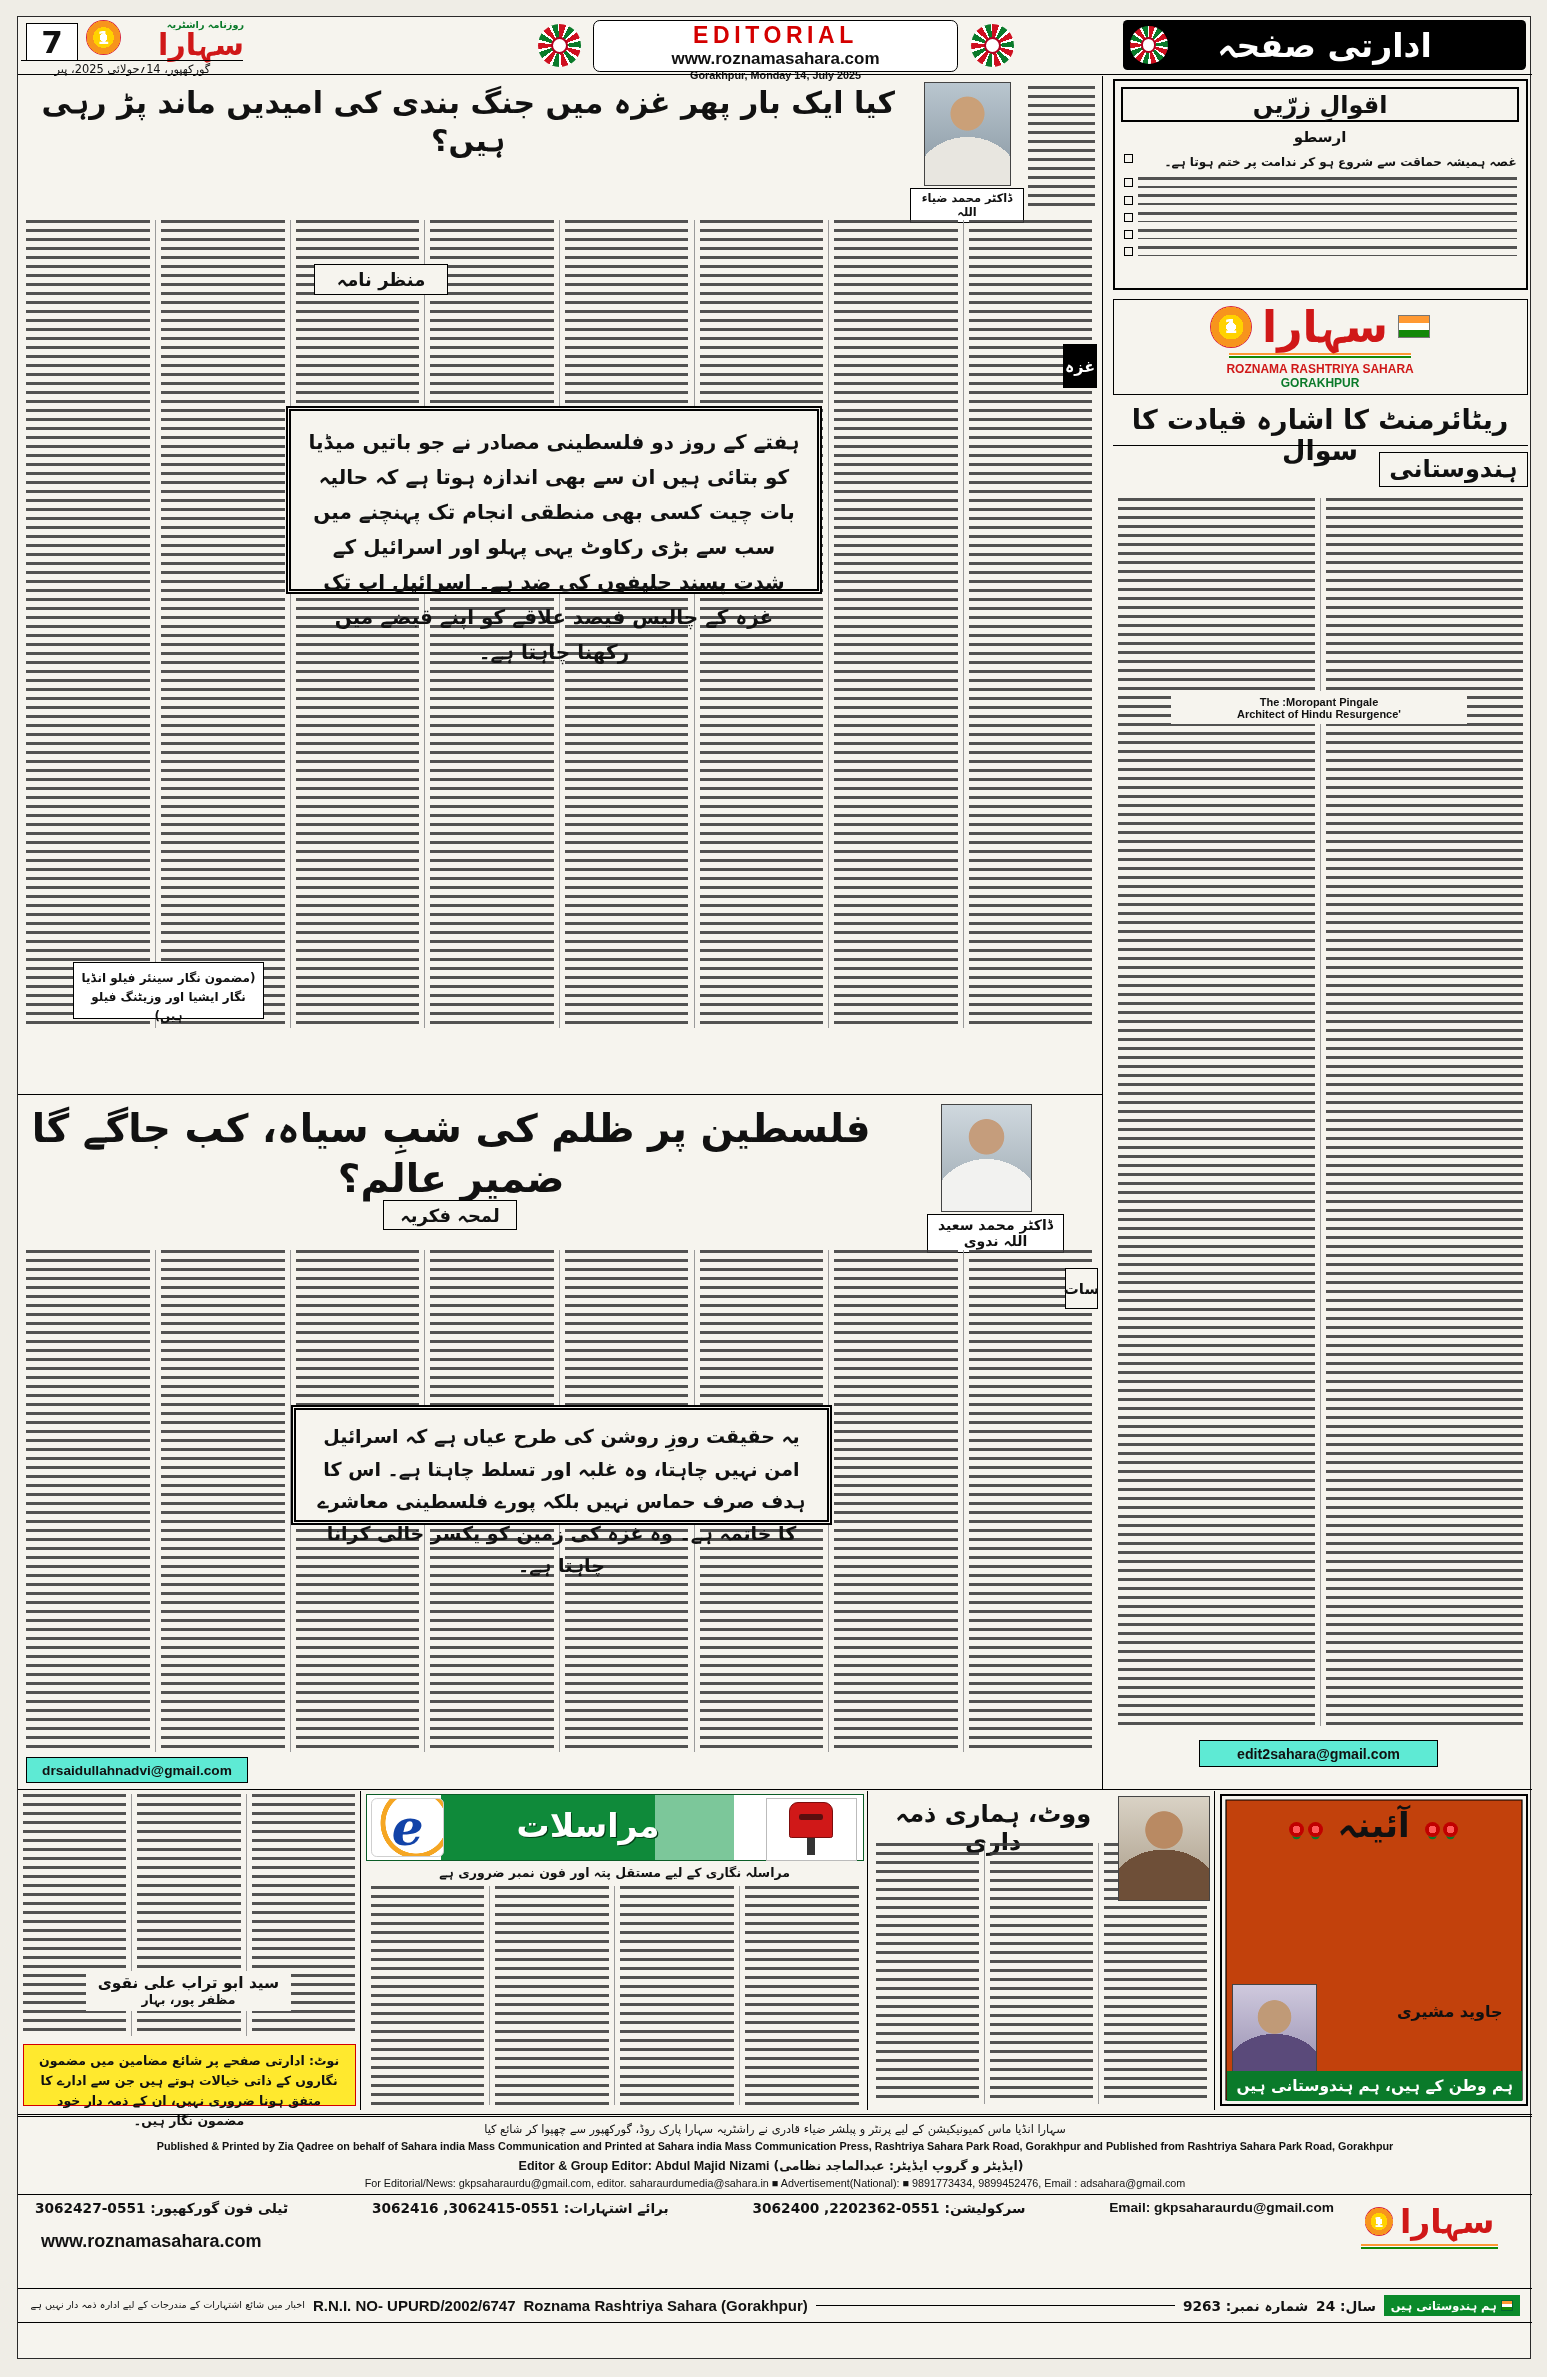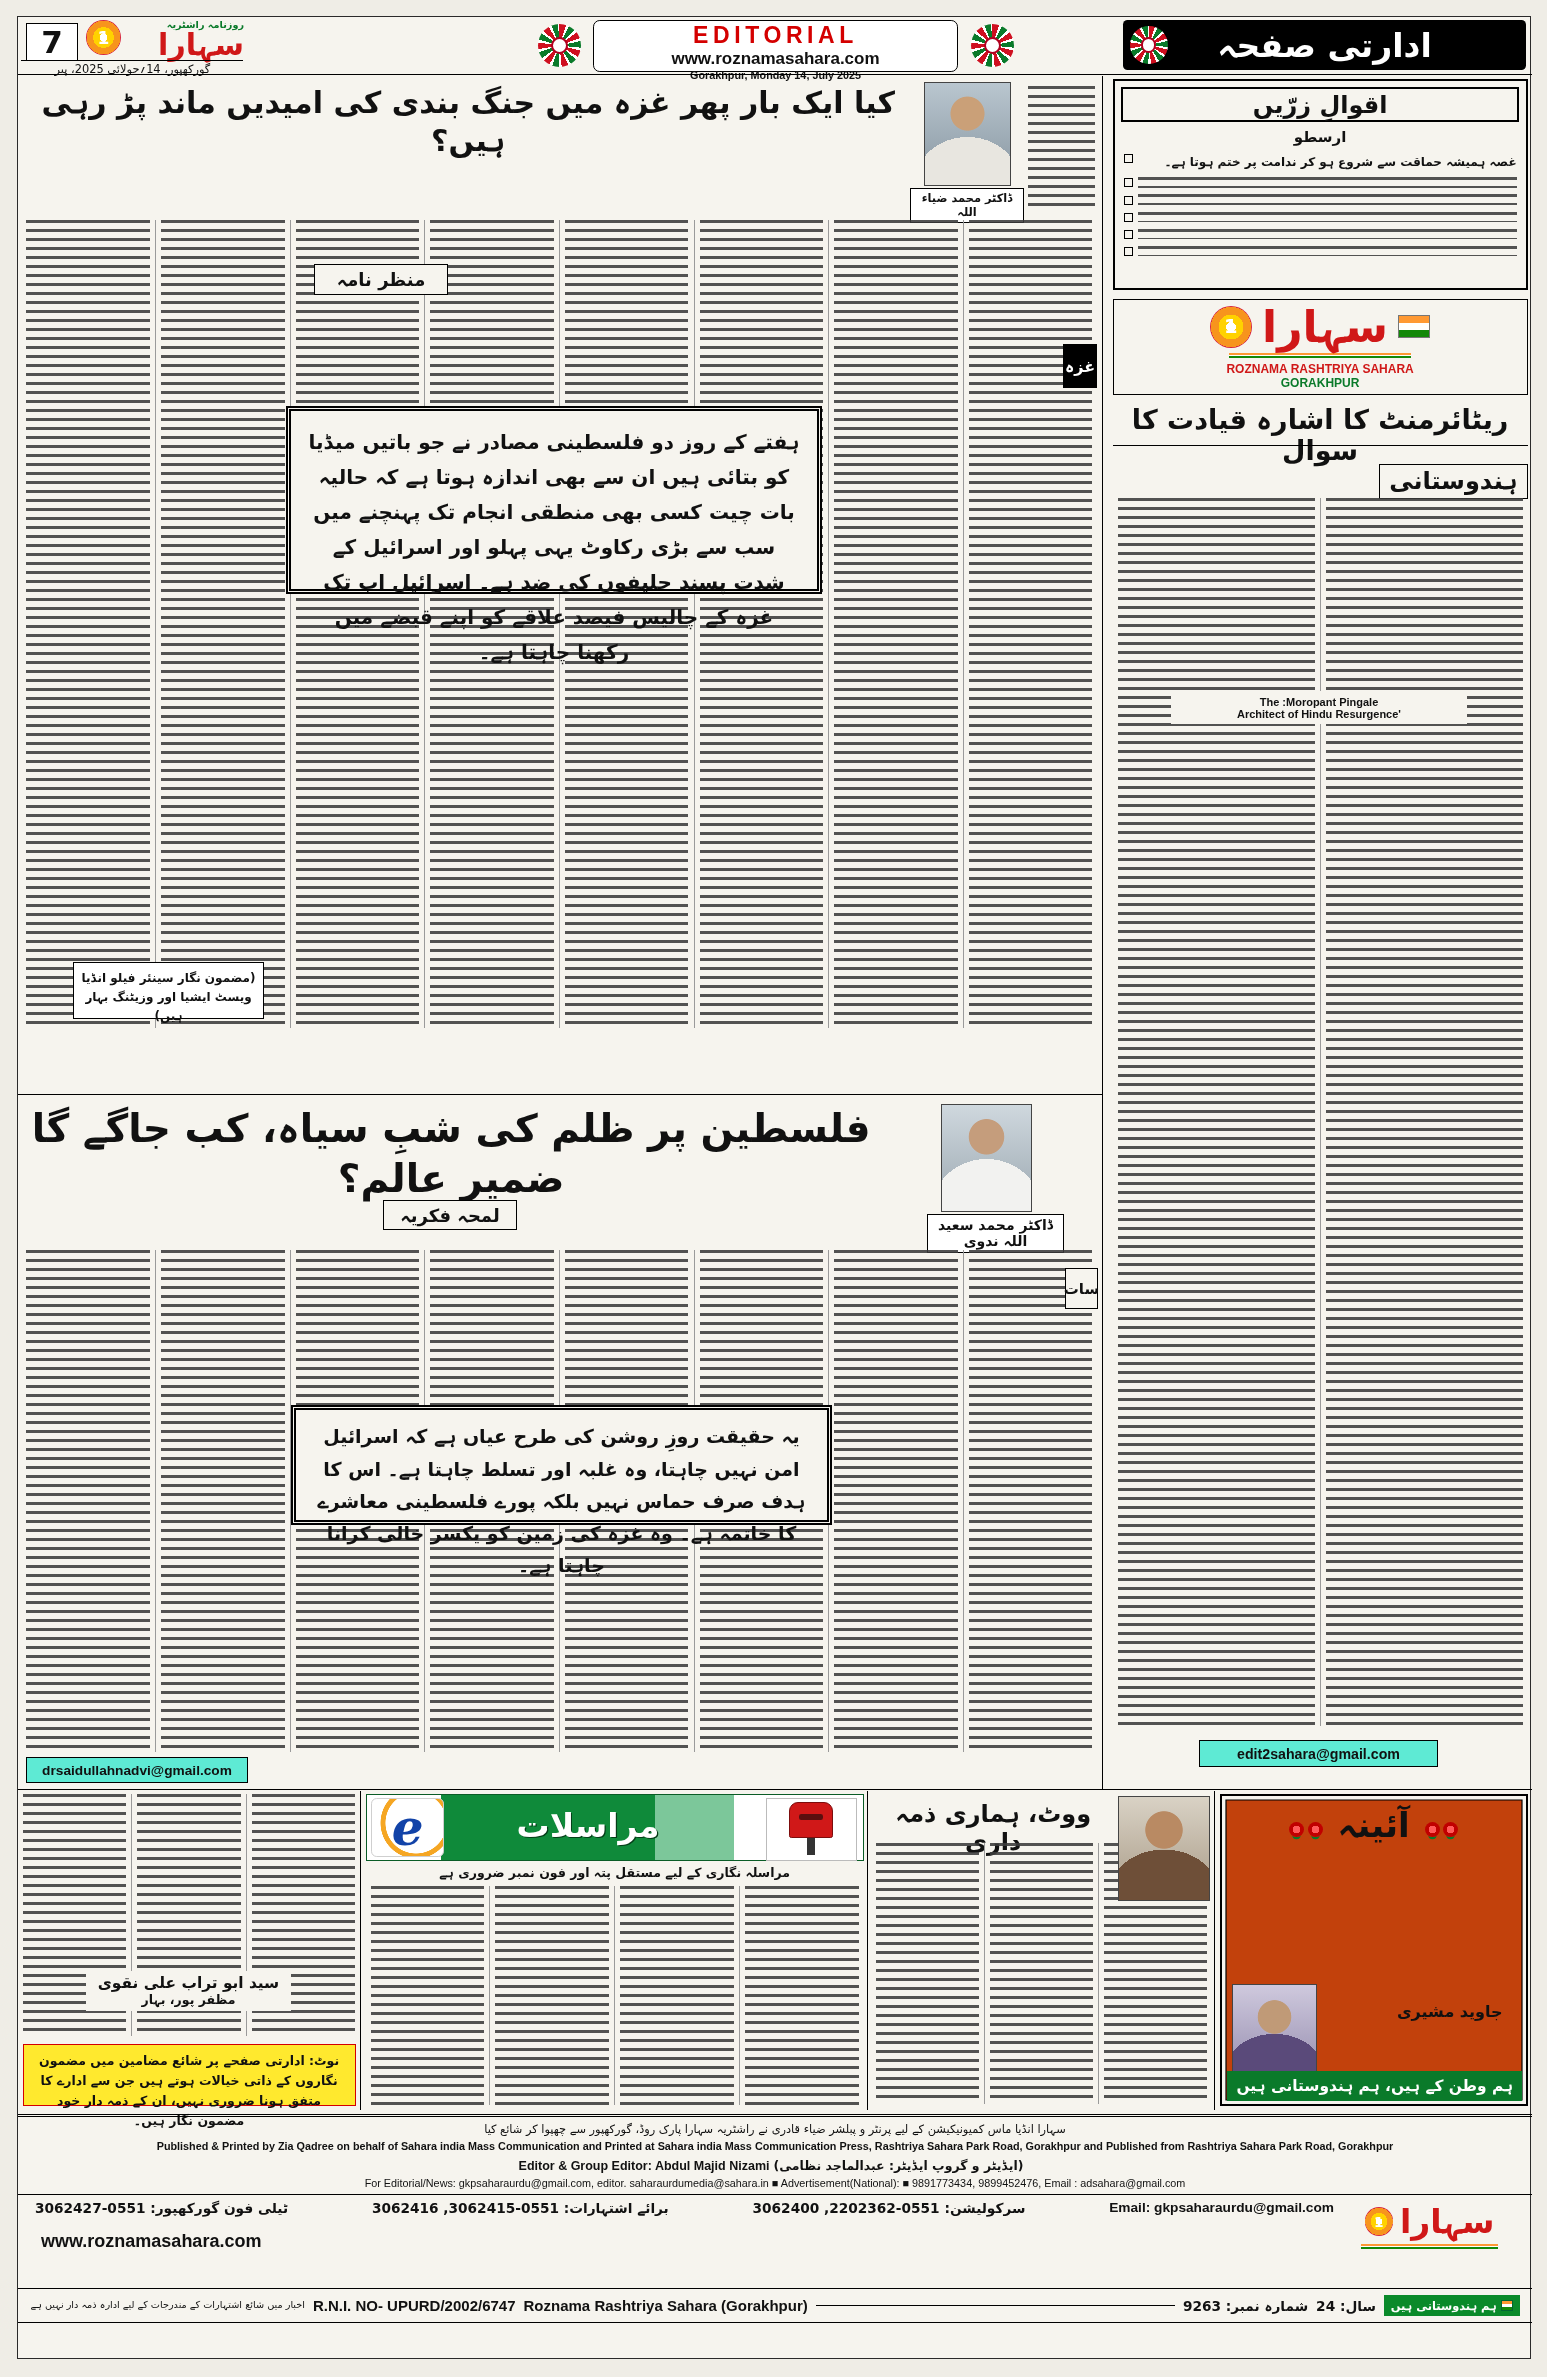--- a/index.html
+++ b/index.html
@@ -126,21 +126,21 @@
         <div class="col">
             <div class="tx"></div>
           </div>
       </div>
 
       <div class="label-box ab rtl" style="left:296px;top:188px;width:134px;height:31px;font-size:18px;letter-spacing:3.4px">منظر نامہ</div>
       <div class="tag-black ab rtl" style="left:1045px;top:268px;width:34px;height:44px;font-size:16px">غزہ</div>
 
       <div class="dbl ab rtl" style="left:268px;top:330px;width:536px;height:188px;padding:13.7px 17px;font-size:20px;font-weight:bold;line-height:1.75;text-align:center">ہفتے کے روز دو فلسطینی مصادر نے جو باتیں میڈیا کو بتائی ہیں ان سے بھی اندازہ ہوتا ہے کہ حالیہ بات چیت کسی بھی منطقی انجام تک پہنچنے میں سب سے بڑی رکاوٹ یہی پہلو اور اسرائیل کے شدت پسند حلیفوں کی ضد ہے۔ اسرائیل اب تک غزہ کے چالیس فیصد علاقے کو اپنے قبضے میں رکھنا چاہتا ہے۔</div>
 
-      <div class="frame2 ab rtl ctr" style="left:55px;top:886px;width:191px;height:57px;font-size:12px;font-weight:bold;padding:5.7px;line-height:1.6">(مضمون نگار سینئر فیلو انڈیا ویسٹ ایشیا اور وزیٹنگ بہار ہیں)</div>
+      <div class="frame2 ab rtl ctr" style="left:55px;top:886px;width:191px;height:57px;font-size:12px;font-weight:bold;padding:5.7px;line-height:1.6">(مضمون نگار سینئر فیلو انڈیا نگار ایشیا اور وزیٹنگ فیلو ہیں)</div>
     </div>
 
     <div class="ab rule-h" style="left:0;top:1077px;width:1084px"></div>
 
     <div class="ab" style="left:0;top:1080px;width:1082px;height:691px">
       <div class="ab rtl ctr b" style="left:5.7px;top:6.8px;width:855px;font-size:39px;line-height:1.3">فلسطین پر ظلم کی شبِ سیاہ، کب جاگے گا ضمیرِ عالم؟</div>
       <div class="photo ph2 ab" style="left:923px;top:6.8px;width:91px;height:108px"></div>
       <div class="caption ab rtl" style="left:909px;top:117px;width:137px;font-size:14px">ڈاکٹر محمد سعید اللہ ندوی</div>
 
       <div class="cols ab" style="left:3.4px;top:153px;width:1076px;height:502px">
@@ -218,21 +218,21 @@
           <div class="tricolor" style="width:32px;height:23px;border:0.6px solid #777"></div>
         </div>
         <div class="tricolor" style="width:182px;height:4.6px;margin:4.6px auto"></div>
         <div class="lat" style="font-size:12px;font-weight:bold;color:#d01818">ROZNAMA RASHTRIYA SAHARA</div>
         <div class="lat" style="font-size:12px;font-weight:bold;color:#0a7a2a">GORAKHPUR</div>
       </div>
 
       <div class="ab rtl ctr b" style="left:4.6px;top:328px;width:415px;font-size:27px">ریٹائرمنٹ کا اشارہ قیادت کا سوال</div>
       <div class="ab rule-thin" style="left:4.6px;top:369px;width:415px"></div>
 
-      <div class="ab rtl" style="left:4.6px;top:388px;width:415px;text-align:right">
+      <div class="ab rtl" style="left:4.6px;top:376px;width:415px;text-align:right">
         <span class="label-box" style="display:inline-flex;padding:2.3px 9px;font-size:24px;border-width:1.7px">ہندوستانی</span>
       </div>
 
       <div class="cols ab" style="left:4.6px;top:422px;width:415px;height:1228px">
         <div class="col">
             <div class="tx"></div>
           </div>
         <div class="col">
             <div class="tx"></div>
           </div>

